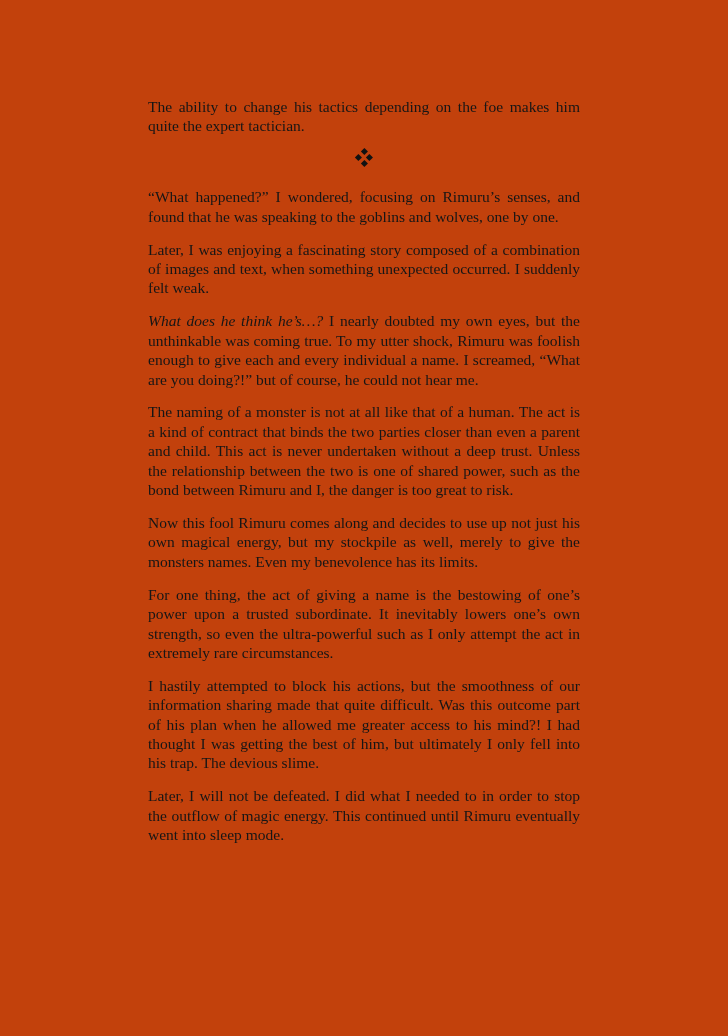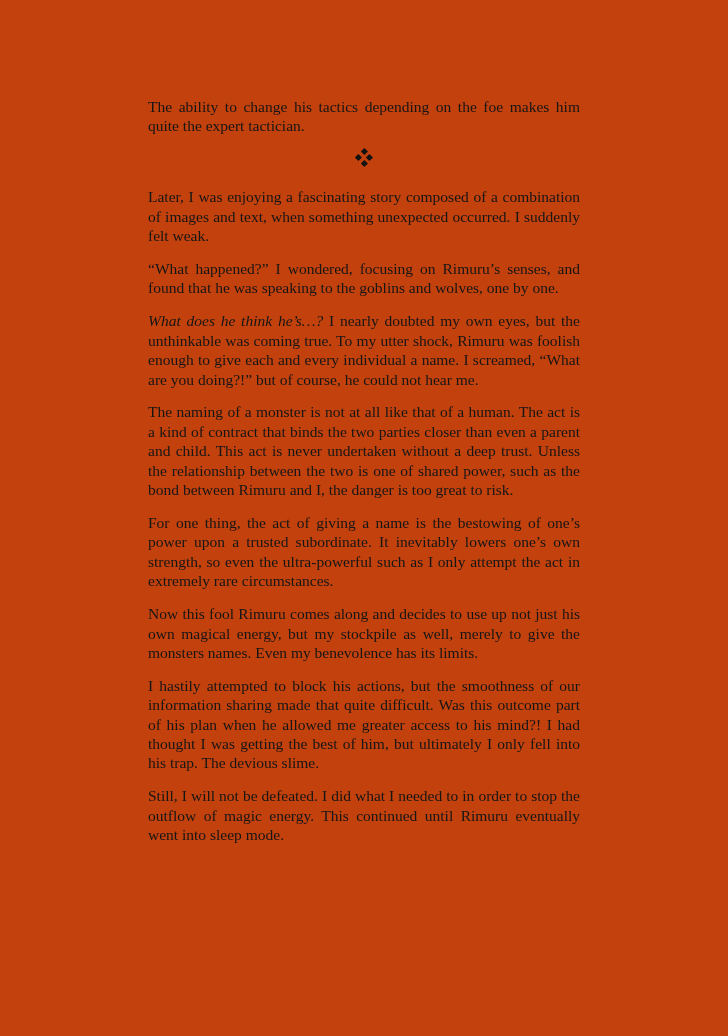--- a/index.html
+++ b/index.html
@@ -62,30 +62,30 @@
 
     <div class="section-break">
       <div class="diamond-cluster">
         <span class="d top"></span>
         <span class="d left"></span>
         <span class="d right"></span>
         <span class="d bottom"></span>
       </div>
     </div>
 
+    <p>“What happened?” I wondered, focusing on Rimuru’s senses, and found that he was speaking to the goblins and wolves, one by one.</p>
+
     <p>Later, I was enjoying a fascinating story composed of a combination of images and text, when something unexpected occurred. I suddenly felt weak.</p>
-
-    <p>“What happened?” I wondered, focusing on Rimuru’s senses, and found that he was speaking to the goblins and wolves, one by one.</p>
 
     <p><em>What does he think he’s…?</em><span> I nearly doubted my own eyes, but the unthinkable was coming true. To my utter shock, Rimuru was foolish enough to give each and every individual a name. I screamed, “What are you doing?!” but of course, he could not hear me.</span></p>
 
     <p>The naming of a monster is not at all like that of a human. The act is a kind of contract that binds the two parties closer than even a parent and child. This act is never undertaken without a deep trust. Unless the relationship between the two is one of shared power, such as the bond between Rimuru and I, the danger is too great to risk.</p>
 
+    <p>Now this fool Rimuru comes along and decides to use up not just his own magical energy, but my stockpile as well, merely to give the monsters names. Even my benevolence has its limits.</p>
+
     <p>For one thing, the act of giving a name is the bestowing of one’s power upon a trusted subordinate. It inevitably lowers one’s own strength, so even the ultra-powerful such as I only attempt the act in extremely rare circumstances.</p>
-
-    <p>Now this fool Rimuru comes along and decides to use up not just his own magical energy, but my stockpile as well, merely to give the monsters names. Even my benevolence has its limits.</p>
 
     <p>I hastily attempted to block his actions, but the smoothness of our information sharing made that quite difficult. Was this outcome part of his plan when he allowed me greater access to his mind?! I had thought I was getting the best of him, but ultimately I only fell into his trap. The devious slime.</p>
 
-    <p>Still, I will not be defeated. I did what I needed to in order to stop the outflow of magic energy. This continued until Rimuru eventually went into sleep mode.</p>
+    <p>Later, I will not be defeated. I did what I needed to in order to stop the outflow of magic energy. This continued until Rimuru eventually went into sleep mode.</p>
 
   </div>
 </div>
 
 </body></html>

